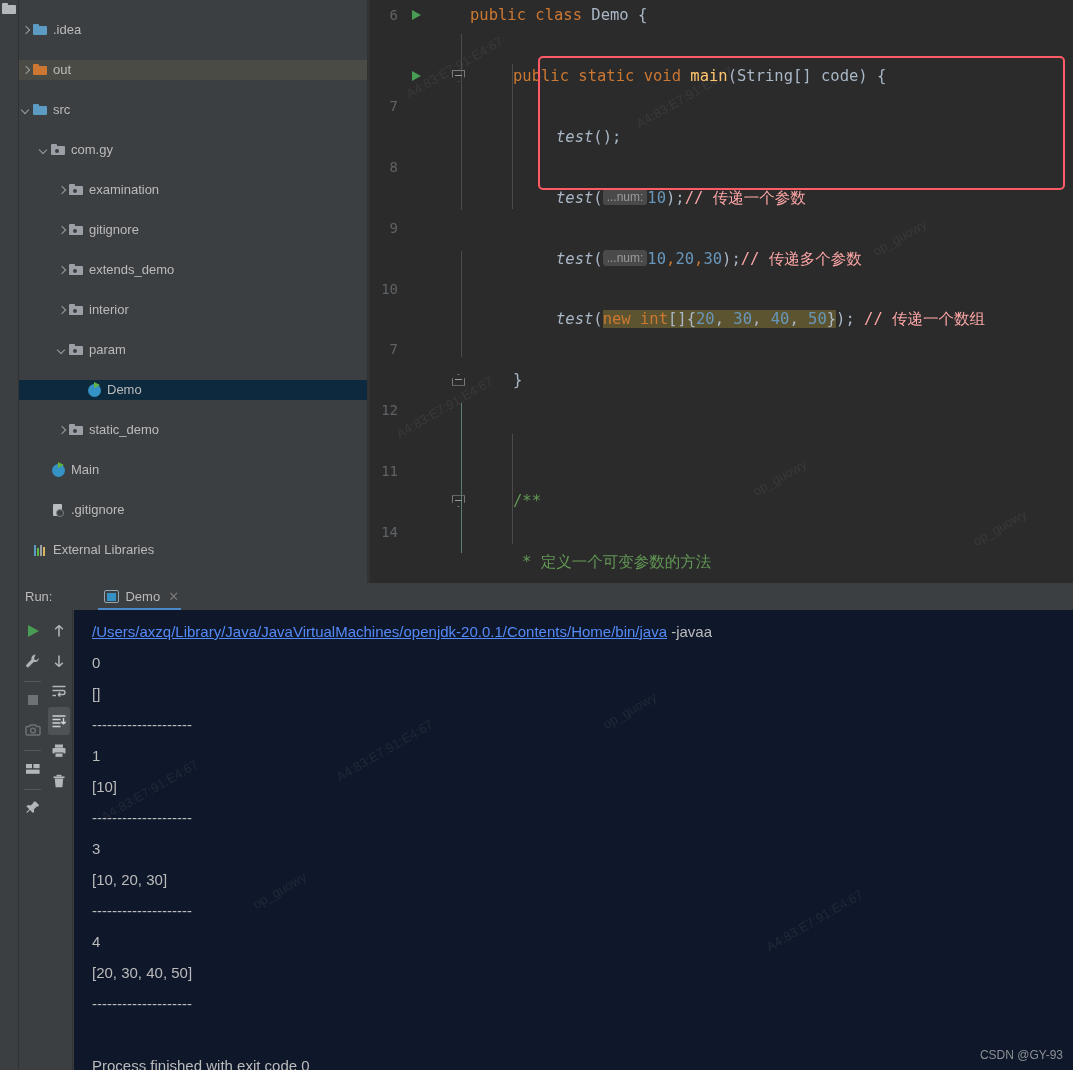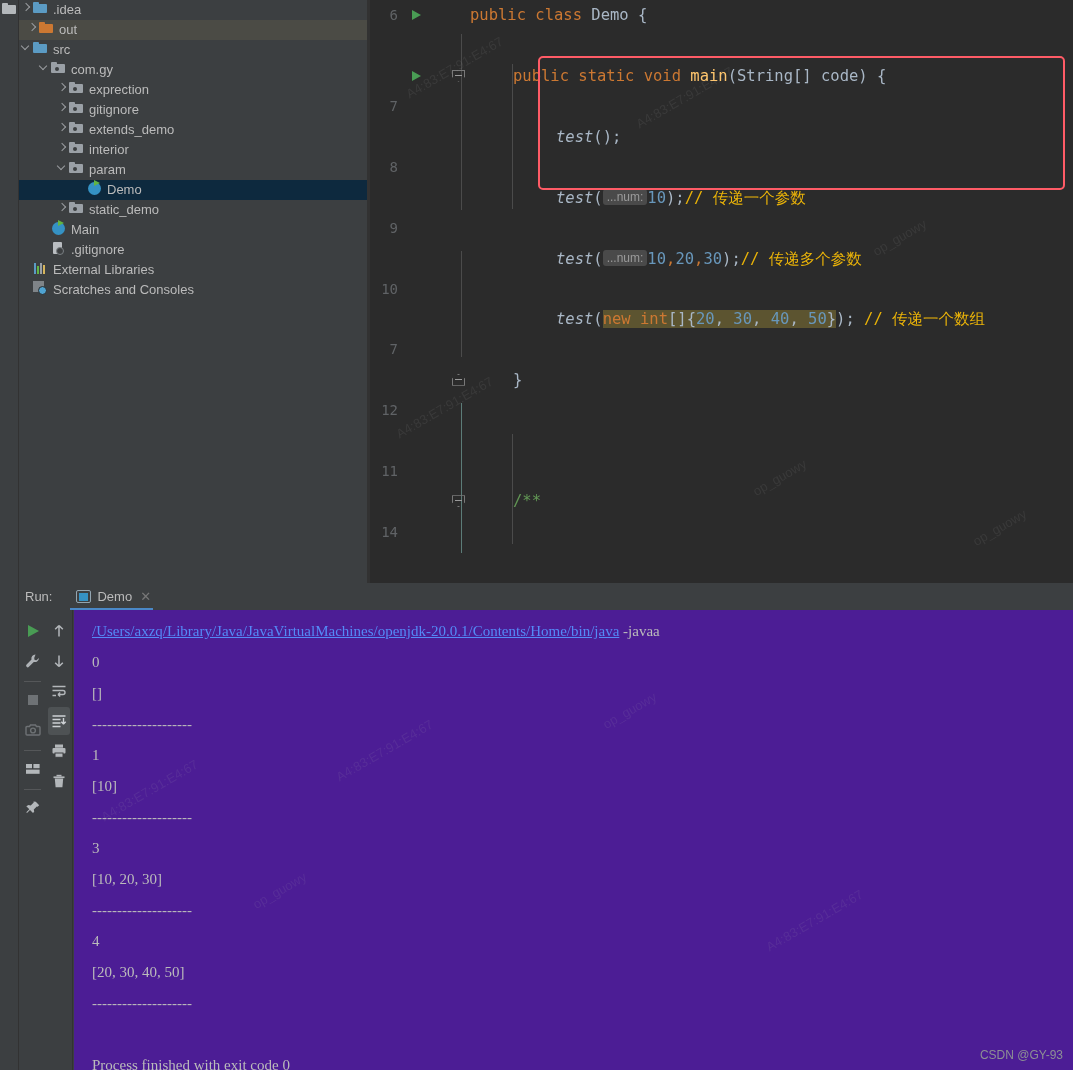--- a/index.html
+++ b/index.html
@@ -30,26 +30,27 @@
     content: ""; position: absolute; left: 0; top: 0px; width: 6px; height: 3px;
     background: #b4b8bb; border-radius: 1px 1px 0 0;
   }
 
   
   .project-tree {
     width: 348px; height: 583px; background: #3c3f41;
     padding-top: 0px; position: relative; overflow: hidden;
   }
   .tree-row {
-    display: flex; align-items: flex-start; height: 20px;
+    display: flex; align-items: center; height: 20px;
     font-size: 13px; color: #bbbbbb; white-space: nowrap;
     padding-right: 4px;
+    margin-top: 20px;
   }
   .tree-row.selected { background: #0d293e; }
-  .tree-row.hovered { background: #4b4b45; padding-left: 6px; }
+  .tree-row.hovered { background: #4b4b45; }
   .chev {
     width: 13px; height: 13px; flex: 0 0 13px; position: relative;
     display: inline-block;
   }
   .chev.right::before {
     content: ""; position: absolute; left: 4px; top: 3.5px;
     width: 5px; height: 5px; border-right: 1.6px solid #9a9da1; border-bottom: 1.6px solid #9a9da1;
     transform: rotate(-45deg);
   }
   .chev.down::before {
@@ -153,41 +154,41 @@
 
   
   .indent-guide { position: absolute; width: 1px; background: #4b4b4b; }
   .indent-guide.active { background: #5c7c78; }
 
   
   .kw   { color: #cc7832; }
   .cls  { color: #a9b7c6; }
   .plain{ color: #a9b7c6; }
   .num  { color: #6897bb; }
-  .cmt  { color: #eab308; }
+  .cmt  { color: #fca5a5; }
   .doc  { color: #629755; }
   .mcall{ color: #a9b7c6; font-style: italic; }
   .mdecl{ color: #ffc66d; }
   .inlay {
     background: #4a4a4a; color: #9a9a9a; font-size: 12px; border-radius: 3px;
     padding: 1px 4px; font-family: "Liberation Sans", sans-serif; vertical-align: 1.5px;
   }
   .sel-hl { background: #5c5430; }
 
   
   .annot-box {
     position: absolute; border: 2.5px solid #ff5b66; border-radius: 5px;
     pointer-events: none;
   }
 
   
   .run-panel { position: absolute; left: 0; top: 583px; width: 1073px; height: 487px; background: #3c3f41; }
   .run-header {
     position: absolute; left: 19px; top: 0; right: 0; height: 27px;
-    background: #3c3f41; display: flex; align-items: center;
+    background: #3c3f41; display: flex; align-items: center; gap: 28px;
   }
   .run-label { color: #bbbbbb; font-size: 13px; margin-left: 6px; }
   .run-tab {
     display: flex; align-items: center; height: 27px; margin-left: 18px;
     position: relative; padding: 0 6px;
   }
   .run-tab::after {
     content: ""; position: absolute; left: 0; right: 4px; bottom: 0; height: 2.5px; background: #4a88c7;
   }
   .tab-ic {
@@ -214,22 +215,22 @@
   .run-tb-left { left: 19px; }
   .run-tb-right { left: 46px; border-right: 1px solid #323232; }
   .tb-btn { width: 22px; height: 28px; position: relative; margin-bottom: 2px; }
   .tb-btn.active { background: #4e5254; border-radius: 3px; }
   .tb-sep { width: 17px; height: 1px; background: #555759; margin: 4px 0; }
   .tb-svg { position: absolute; left: 3px; top: 6px; }
 
   
   .console {
     position: absolute; left: 74px; top: 27px; right: 0; bottom: 0;
-    background: #4c1d95; overflow: hidden;
-    font-family: Liberation Serif, serif; font-size: 15px;
+    background: #0f172a; overflow: hidden;
+    font-family: Liberation Sans, sans-serif; font-size: 15px;
     padding: 6px 0 0 18px;
   }
   .con-line { height: 31px; line-height: 31px; white-space: pre; color: #bbbbbb; }
   .con-link { color: #548af7; text-decoration: underline; }
   .con-arg { color: #bbbbbb; }
 
   
   .wm {
     position: absolute; color: rgba(190,190,190,0.10); font-size: 13px;
     transform: rotate(-30deg); pointer-events: none; white-space: nowrap;
@@ -279,21 +280,21 @@
             <i></i>
           </span>
           <span class="tree-label">com.gy</span>
         </div>
         <div class="tree-row">
           <span style="display:inline-block;width:36px"></span>
           <span class="chev right"></span>
           <span class="ic ic-pkg">
             <i></i>
           </span>
-          <span class="tree-label">exprection</span>
+          <span class="tree-label">examination</span>
         </div>
         <div class="tree-row">
           <span style="display:inline-block;width:36px"></span>
           <span class="chev right"></span>
           <span class="ic ic-pkg">
             <i></i>
           </span>
           <span class="tree-label">gitignore</span>
         </div>
         <div class="tree-row">
@@ -429,20 +430,24 @@
           <span class="gutter-num">11</span>
         </div>
 
         <div class="line" style="top:243.2px;">
           <span class="gutter-num">14</span>
           <span class="fold fold-open"></span>
           <span class="fold-minus"></span>
           <span class="code-text" style="left:143px;"><span class="doc">/**</span></span>
         </div>
 
+        <div class="line" style="top:273.6px;">
+          <span class="gutter-num">15</span>
+          <span class="code-text" style="left:152px;"><span class="doc">* 定义一个可变参数的方法</span></span>
+        </div>
 
       </div>
 
       <div class="annot-box" style="left:168px; top:56px; width:527px; height:134px;"></div>
 
       <div class="wm" style="left:30px; top:60px;">A4:83:E7:91:E4:67</div>
       <div class="wm" style="left:260px; top:90px;">A4:83:E7:91:E4:67</div>
       <div class="wm" style="left:500px; top:230px;">op_guowy</div>
       <div class="wm" style="left:20px; top:400px;">A4:83:E7:91:E4:67</div>
       <div class="wm" style="left:380px; top:470px;">op_guowy</div>

